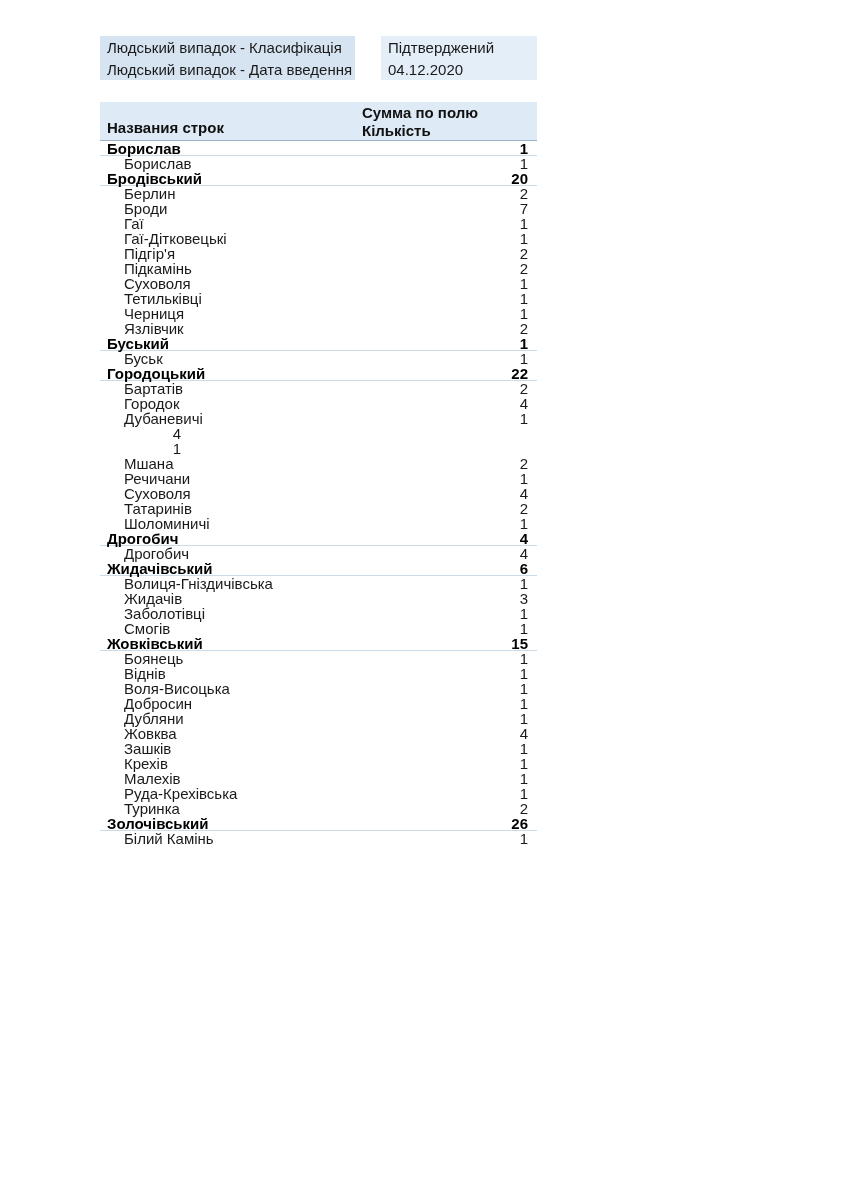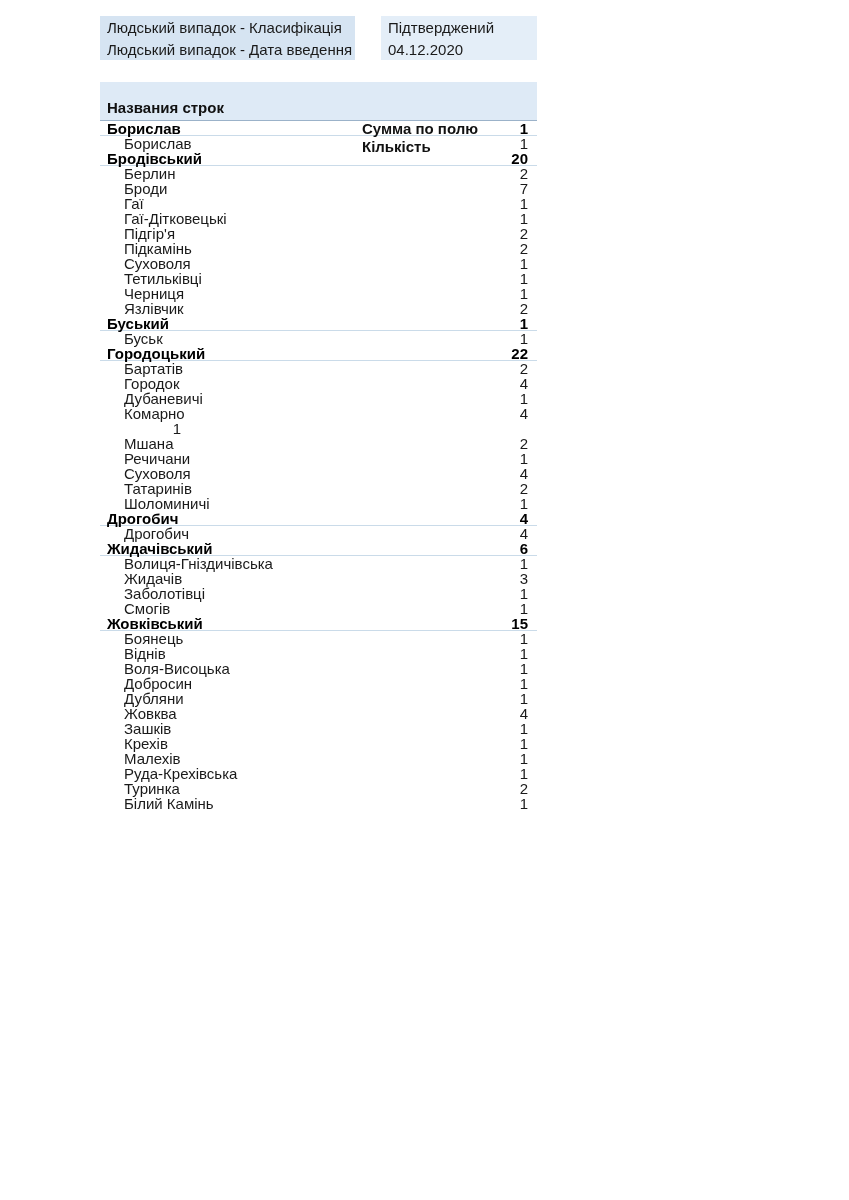--- a/index.html
+++ b/index.html
@@ -12,21 +12,21 @@
   .sheet {
     position: relative;
     width: 849px;
     height: 1200px;
     overflow: hidden;
     background: #ffffff;
   }
   .content {
     position: absolute;
     left: 100px;
-    top: 16px;
+    top: 36px;
     width: 437px;
   }
   
   .filter-block { margin-bottom: 22px; }
   .filter-row { display: flex; height: 22px; }
   .filter-label {
     width: 255px;
     background: #d6e4f2;
     padding-left: 7px;
     display: flex;
@@ -60,21 +60,20 @@
     padding: 0 0 4px 7px;
     font-size: 15px;
     white-space: nowrap;
   }
   .ph-right {
     flex: 1;
     padding: 2px 0 14px 7px;
     font-size: 15px;
     line-height: 18px;
     white-space: nowrap;
-    margin-top: 36px;
   }
   .rows {}
   .t-row {
     display: flex;
     height: 15px;
     align-items: center;
     font-size: 15px;
   }
   .t-row.group {
     font-weight: bold;
@@ -191,21 +190,20 @@
           </div>
           <div class="t-row item">
             <div class="name">Городок</div>
             <div class="val">4</div>
           </div>
           <div class="t-row item">
             <div class="name">Дубаневичі</div>
             <div class="val">1</div>
           </div>
           <div class="t-row item">
-            <div class="name">Комарно</div>
             <div class="val">4</div>
           </div>
           <div class="t-row item">
             <div class="val">1</div>
           </div>
           <div class="t-row item">
             <div class="name">Мшана</div>
             <div class="val">2</div>
           </div>
           <div class="t-row item">
@@ -293,20 +291,24 @@
             <div class="val">1</div>
           </div>
           <div class="t-row item">
             <div class="name">Руда-Крехівська</div>
             <div class="val">1</div>
           </div>
           <div class="t-row item">
             <div class="name">Туринка</div>
             <div class="val">2</div>
           </div>
+          <div class="t-row group">
+            <div class="name">Золочівський</div>
+            <div class="val">26</div>
+          </div>
           <div class="t-row item">
             <div class="name">Білий Камінь</div>
             <div class="val">1</div>
           </div>
         </div>
     </div>
 
   </div>
 </div>
 

